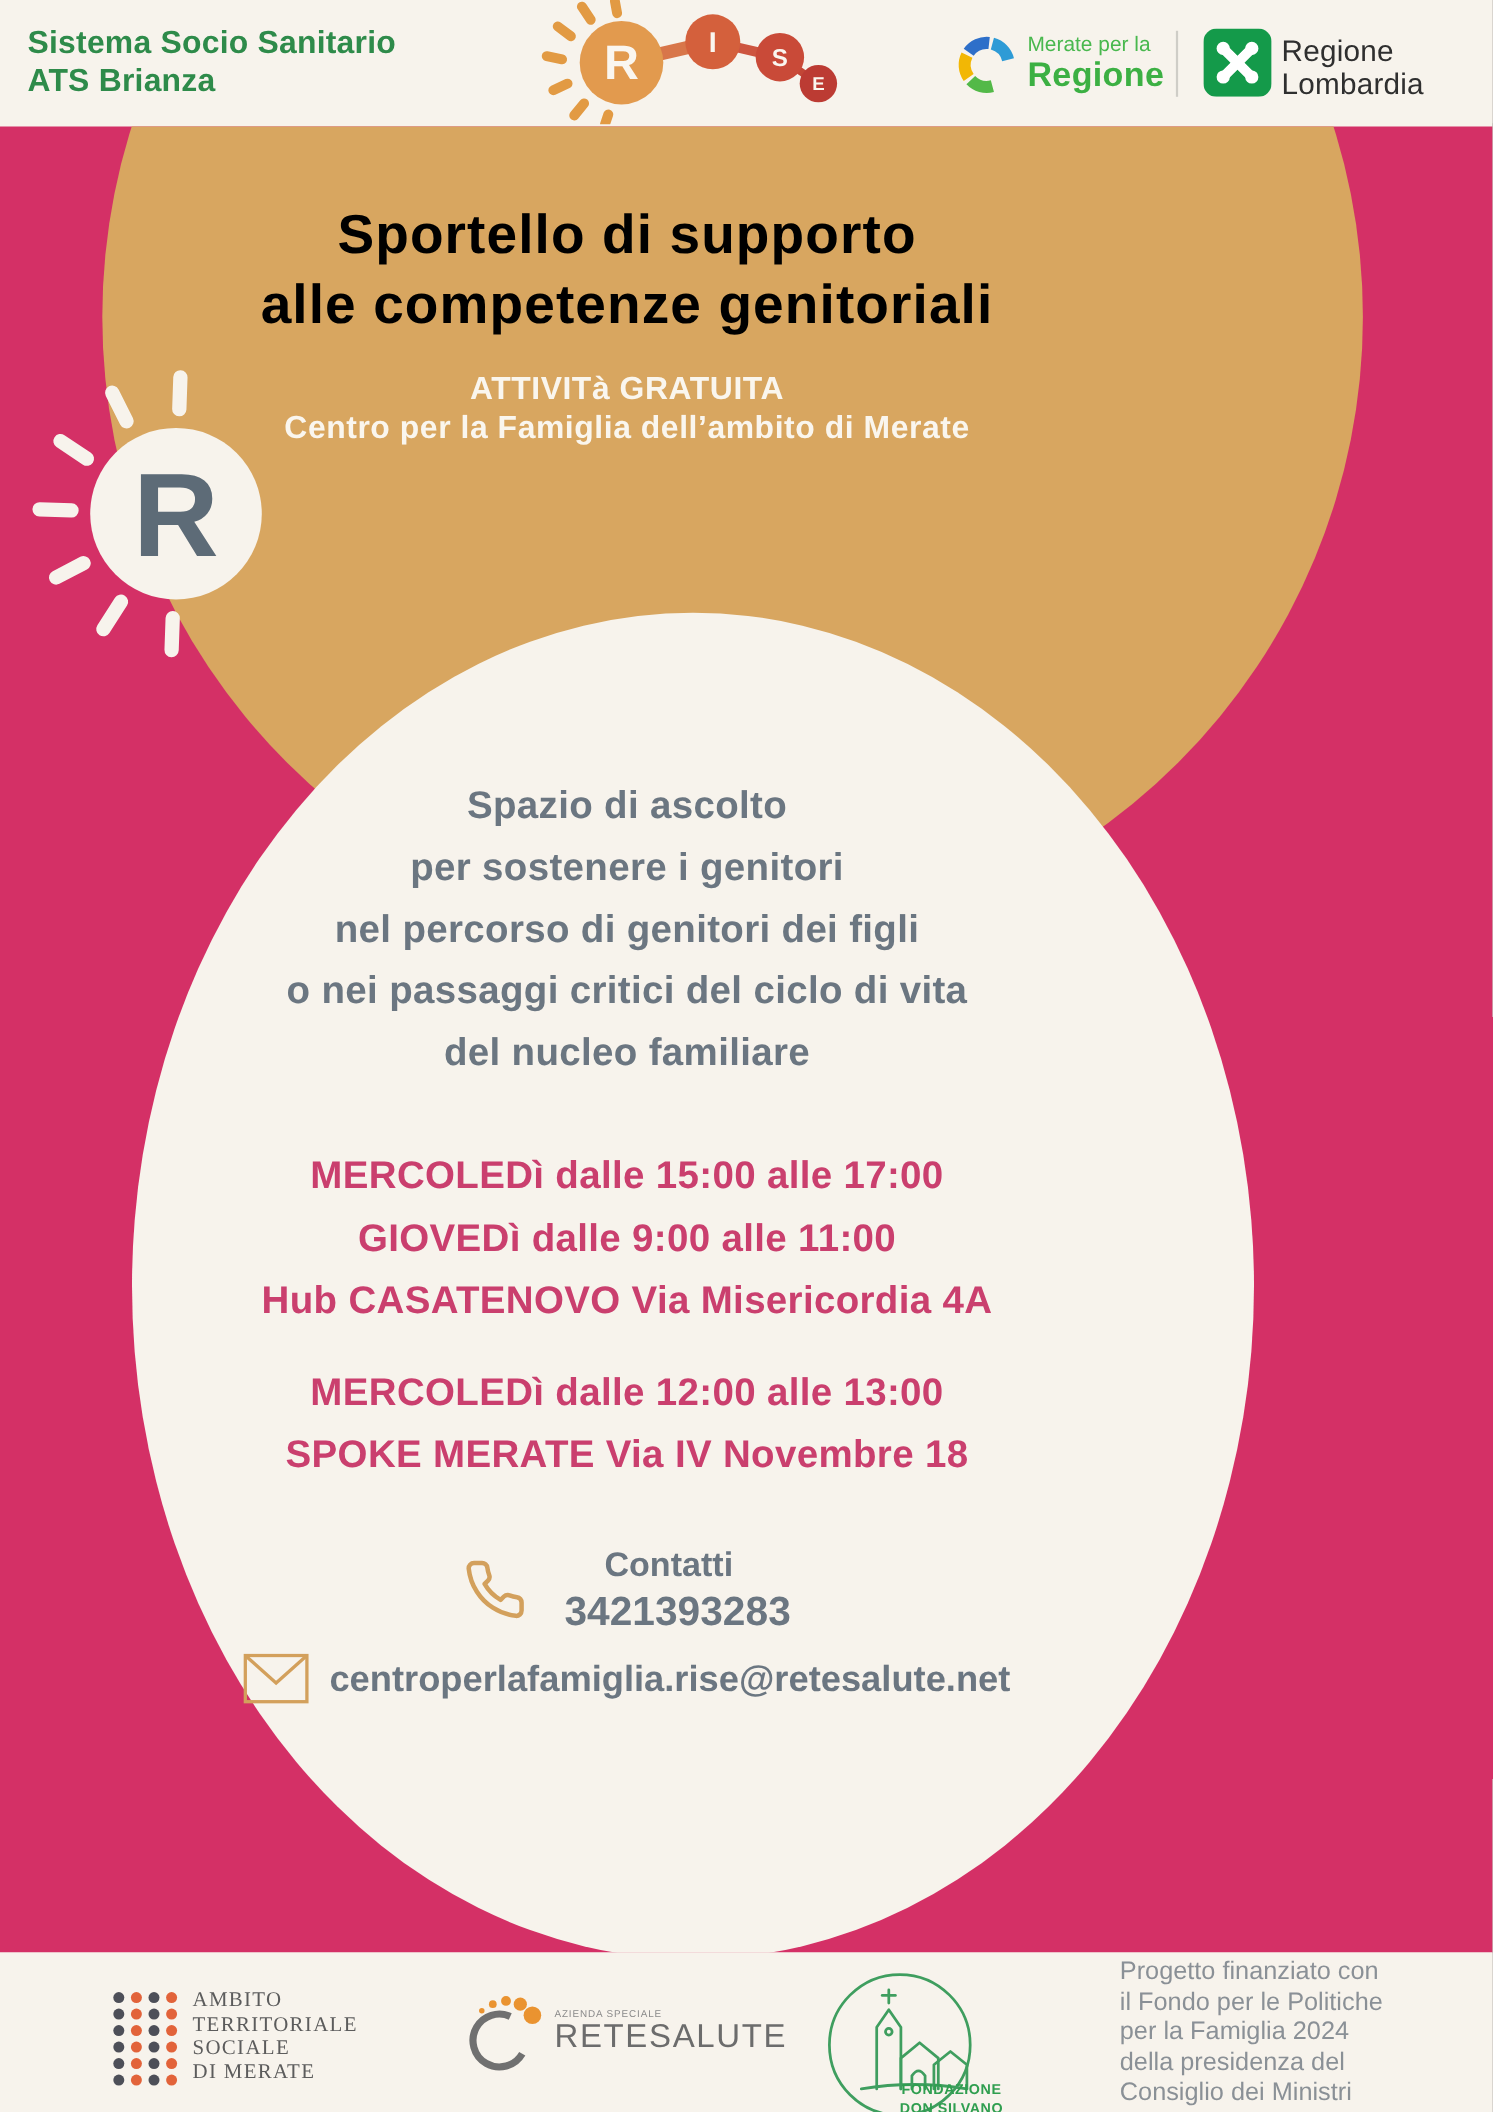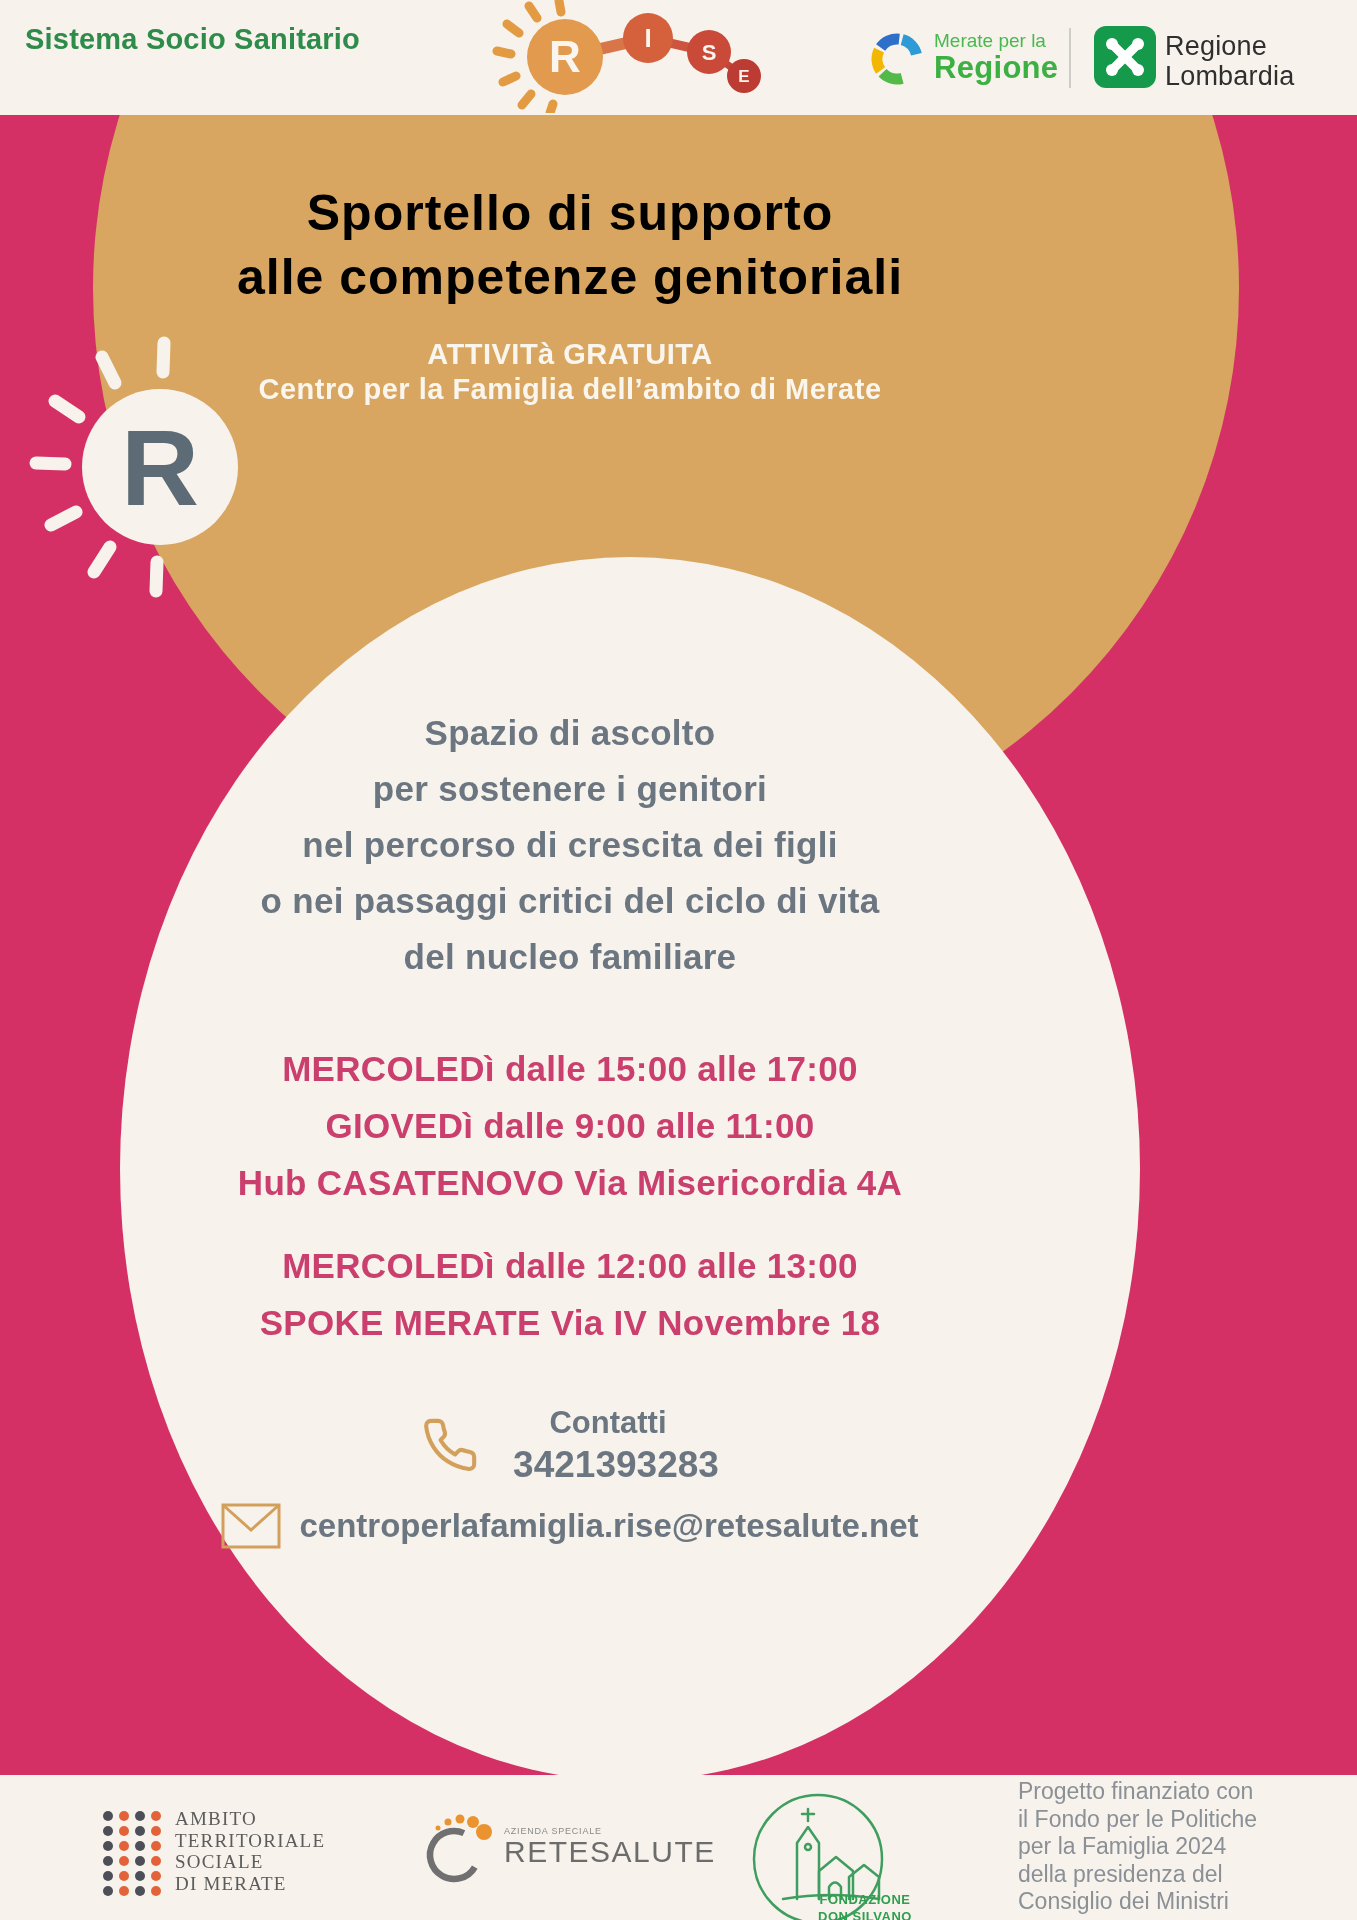--- a/index.html
+++ b/index.html
@@ -58,20 +58,21 @@
 </style>
 </head>
 <body>
 
 <div class="poster">
 
   <div class="header">
 
     <div class="ats-text">
       <div>Sistema Socio Sanitario</div>
+      <div>ATS Brianza</div>
     </div>
 
     <svg class="rise-logo" width="340" height="113" viewBox="430 0 340 113">
 
       <g stroke="#e29a43" stroke-width="9" stroke-linecap="round">
         <line x1="561" y1="12" x2="559" y2="1"></line>
         <line x1="537" y1="18" x2="529" y2="6"></line>
         <line x1="519" y1="33" x2="507" y2="24"></line>
         <line x1="511" y1="54" x2="497" y2="51"></line>
         <line x1="516" y1="76" x2="503" y2="82"></line>
@@ -154,21 +155,21 @@
     </div>
 
     <div class="center-col subtitle">
       <div>ATTIVITà GRATUITA</div>
       <div>Centro per la Famiglia dell’ambito di Merate</div>
     </div>
 
     <div class="center-col paragraph">
       <div>Spazio di ascolto</div>
       <div>per sostenere i genitori</div>
-      <div>nel percorso di crescita dei figli</div>
+      <div>nel percorso di genitori dei figli</div>
       <div>o nei passaggi critici del ciclo di vita</div>
       <div>del nucleo familiare</div>
     </div>
 
     <div class="center-col schedule1">
       <div>MERCOLEDì dalle 15:00 alle 17:00</div>
       <div>GIOVEDì dalle 9:00 alle 11:00</div>
       <div>Hub CASATENOVO Via Misericordia 4A</div>
     </div>
 

